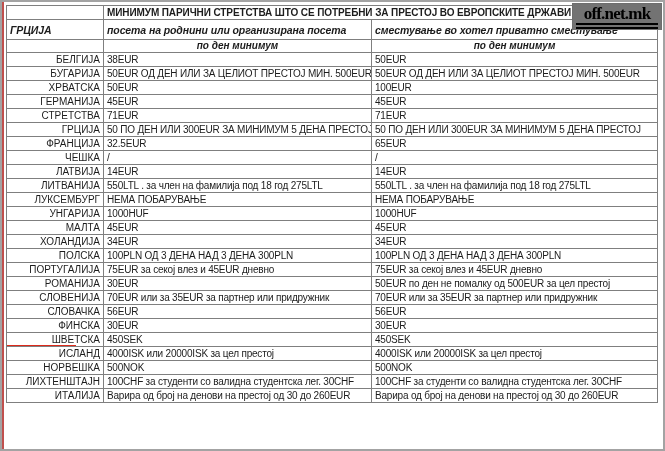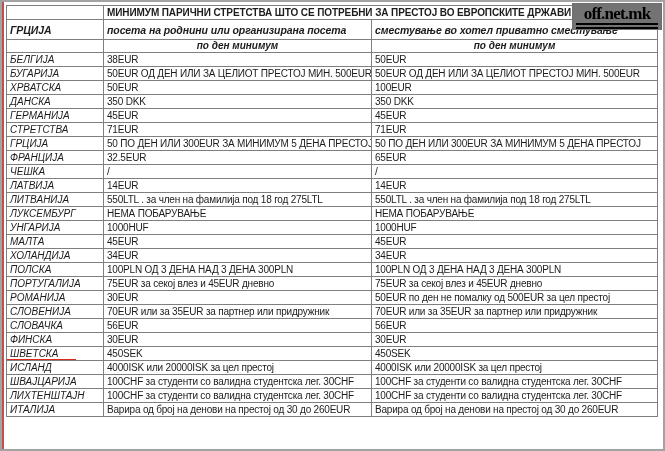--- a/index.html
+++ b/index.html
@@ -30,21 +30,21 @@
   }
   .title-underlined { border-bottom: 2px solid #dd2a1b; padding-bottom: 1px; }
   tr.header-row td {
     font-weight: bold; font-style: italic; font-size: 10.5px;
     height: 19px; text-align: left; letter-spacing: -0.1px;
   }
   tr.subheader-row td {
     font-weight: bold; font-style: italic; font-size: 10px;
     height: 12px; text-align: center;
   }
-  td.country { text-align: left; position: relative; letter-spacing: 0; font-style: italic; }
+  td.country { text-align: right; position: relative; letter-spacing: 0; }
   td.val { text-align: left; letter-spacing: -0.2px; }
   td.country.marked::after {
     content: ""; position: absolute; left: -3px; bottom: -2px;
     width: 72px; height: 3px; background: #dd2a1b; z-index: 2;
   }
   .logo {
     position: absolute; top: 1px; right: 1px; width: 82px;
     background: #737373; border: 1px solid #6e6e6e; border-bottom: none;
     padding: 0 3px 1px; z-index: 5; text-align: center;
   }
@@ -103,25 +103,20 @@
           <td class="country">БУГАРИЈА</td>
           <td class="val">50EUR ОД ДЕН ИЛИ ЗА ЦЕЛИОТ ПРЕСТОЈ МИН. 500EUR</td>
           <td class="val">50EUR ОД ДЕН ИЛИ ЗА ЦЕЛИОТ ПРЕСТОЈ МИН. 500EUR</td>
         </tr>
         <tr>
           <td class="country">ХРВАТСКА</td>
           <td class="val">50EUR</td>
           <td class="val">100EUR</td>
         </tr>
         <tr>
-          <td class="country">ДАНСКА</td>
-          <td class="val">350 DKK</td>
-          <td class="val">350 DKK</td>
-        </tr>
-        <tr>
           <td class="country">ГЕРМАНИЈА</td>
           <td class="val">45EUR</td>
           <td class="val">45EUR</td>
         </tr>
         <tr>
           <td class="country">СТРЕТСТВА</td>
           <td class="val">71EUR</td>
           <td class="val">71EUR</td>
         </tr>
         <tr>
@@ -203,23 +198,23 @@
           <td class="country marked">ШВЕТСКА</td>
           <td class="val">450SEK</td>
           <td class="val">450SEK</td>
         </tr>
         <tr>
           <td class="country">ИСЛАНД</td>
           <td class="val">4000ISK или 20000ISK за цел престој</td>
           <td class="val">4000ISK или 20000ISK за цел престој</td>
         </tr>
         <tr>
-          <td class="country">ШВАЈЦАРИЈА</td>
-          <td class="val">100CHF за студенти со валидна студентска лег. 30CHF</td>
-          <td class="val">100CHF за студенти со валидна студентска лег. 30CHF</td>
+          <td class="country">НОРВЕШКА</td>
+          <td class="val">500NOK</td>
+          <td class="val">500NOK</td>
         </tr>
         <tr>
           <td class="country">ЛИХТЕНШТАЈН</td>
           <td class="val">100CHF за студенти со валидна студентска лег. 30CHF</td>
           <td class="val">100CHF за студенти со валидна студентска лег. 30CHF</td>
         </tr>
         <tr>
           <td class="country">ИТАЛИЈА</td>
           <td class="val">Варира од број на денови на престој од 30 до 260EUR</td>
           <td class="val">Варира од број на денови на престој од 30 до 260EUR</td>

